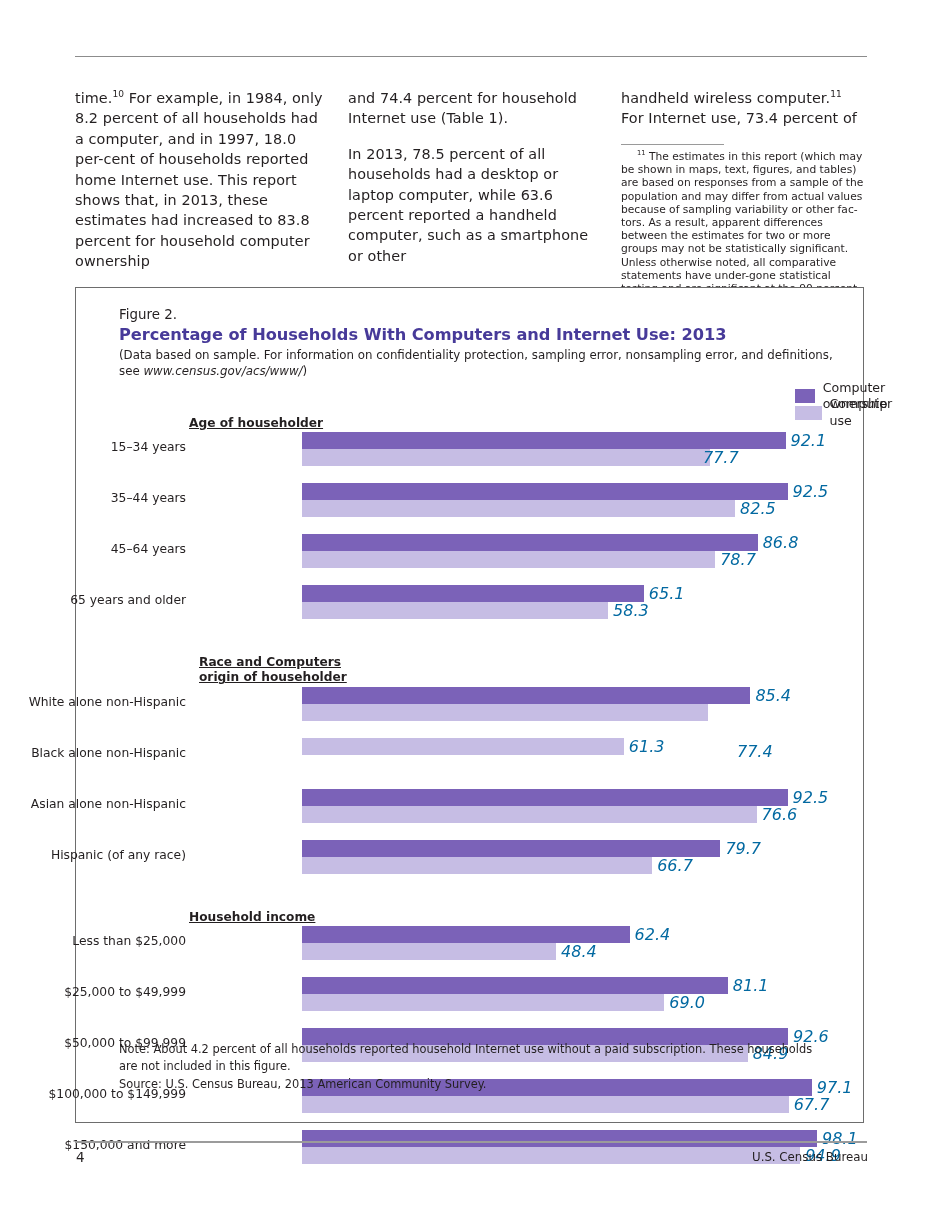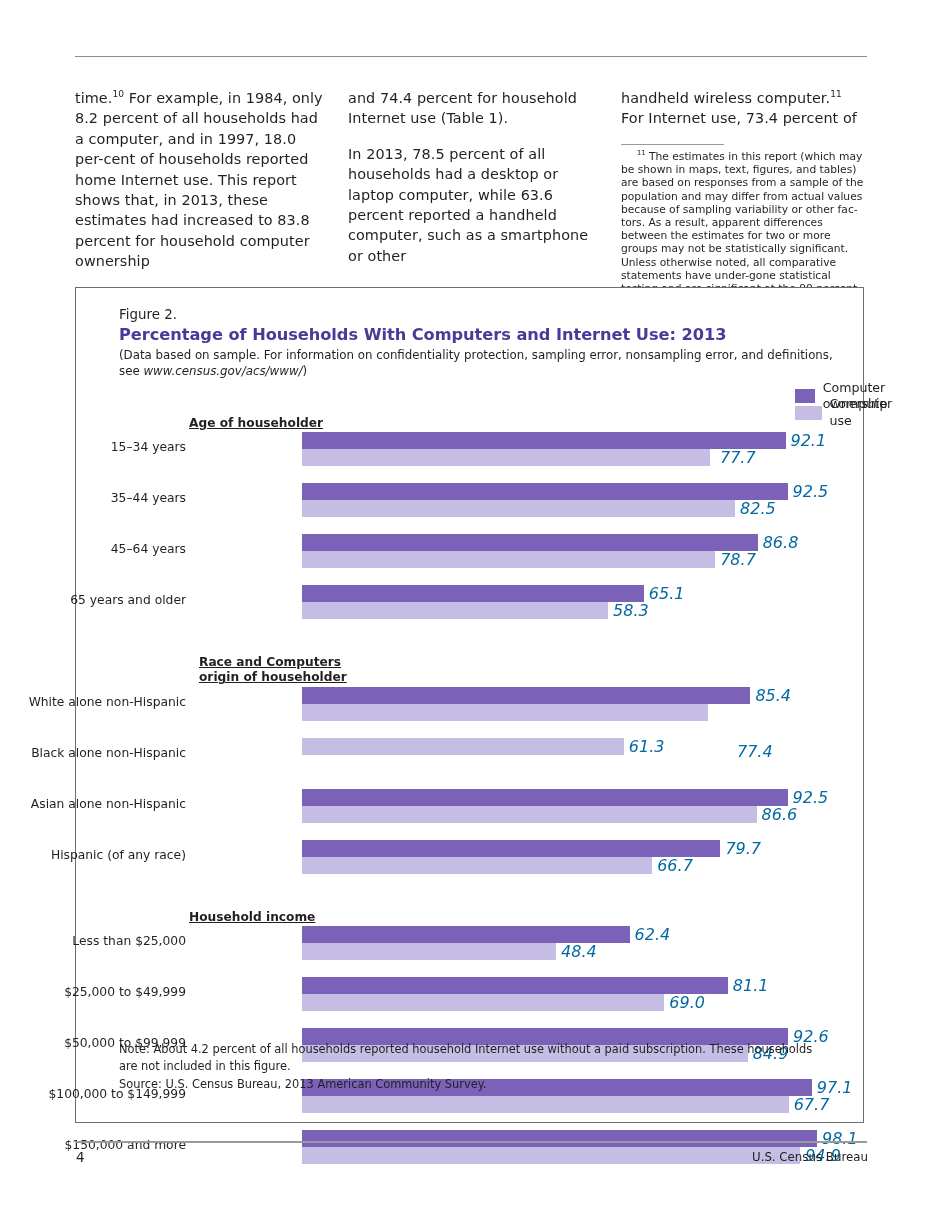--- a/index.html
+++ b/index.html
@@ -271,21 +271,21 @@
         <div class="grp-head indent-a">Age of householder</div>
         <div class="bar-row">
           <div class="rowlabel">15–34 years</div>
           <div class="bars">
             <div class="bar-wrap">
               <div class="bar dark" style="width: 483.5px;"></div>
               <div class="bar-val" style="left: 488.5px;">92.1</div>
             </div>
             <div class="bar-wrap">
               <div class="bar light" style="width: 407.9px;"></div>
-              <div class="bar-val" style="left: 418px;">77.7</div>
+              <div class="bar-val" style="left: 401px;">77.7</div>
             </div>
           </div>
         </div>
         <div class="gap-sm"></div>
         <div class="bar-row">
           <div class="rowlabel">35–44 years</div>
           <div class="bars">
             <div class="bar-wrap">
               <div class="bar dark" style="width: 485.6px;"></div>
               <div class="bar-val" style="left: 490.6px;">92.5</div>
@@ -353,21 +353,21 @@
         <div class="gap-sm"></div>
         <div class="bar-row">
           <div class="rowlabel">Asian alone non-Hispanic</div>
           <div class="bars">
             <div class="bar-wrap">
               <div class="bar dark" style="width: 485.6px;"></div>
               <div class="bar-val" style="left: 490.6px;">92.5</div>
             </div>
             <div class="bar-wrap">
               <div class="bar light" style="width: 454.6px;"></div>
-              <div class="bar-val" style="left: 459.6px;">86.6</div>
+              <div class="bar-val" style="left: 459.6px;">76.6</div>
             </div>
           </div>
         </div>
         <div class="gap-sm"></div>
         <div class="bar-row">
           <div class="rowlabel">Hispanic (of any race)</div>
           <div class="bars">
             <div class="bar-wrap">
               <div class="bar dark" style="width: 418.4px;"></div>
               <div class="bar-val" style="left: 423.4px;">79.7</div>

